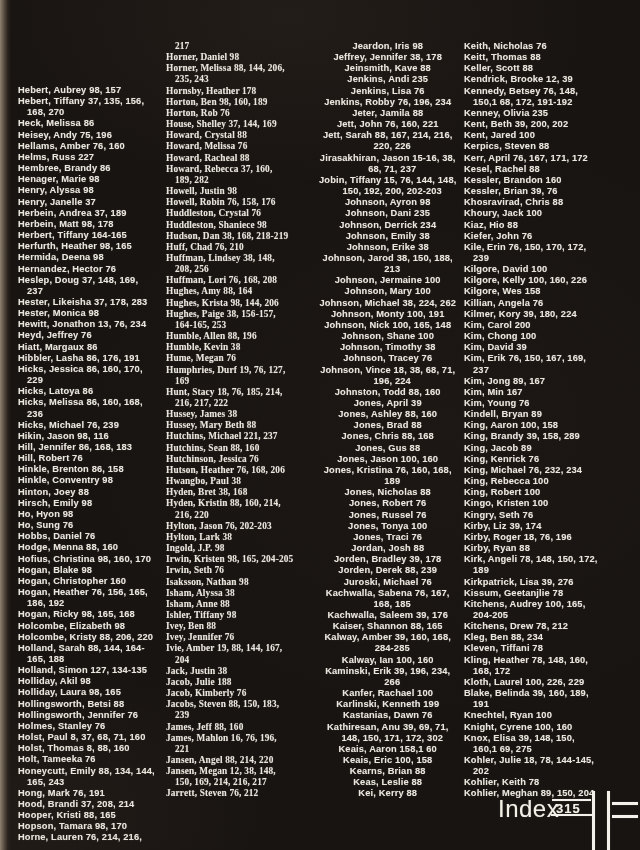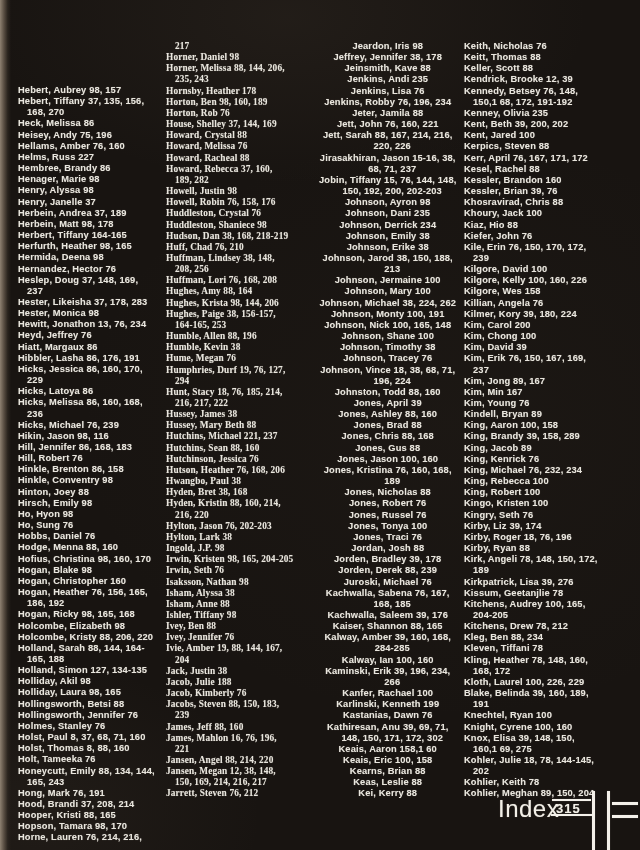--- a/index.html
+++ b/index.html
@@ -151,21 +151,21 @@
     <div class="line cont">208, 256</div>
     <div class="line">Huffman, Lori 76, 168, 208</div>
     <div class="line">Hughes, Amy 88, 164</div>
     <div class="line">Hughes, Krista 98, 144, 206</div>
     <div class="line">Hughes, Paige 38, 156-157,</div>
     <div class="line cont">164-165, 253</div>
     <div class="line">Humble, Allen 88, 196</div>
     <div class="line">Humble, Kevin 38</div>
     <div class="line">Hume, Megan 76</div>
     <div class="line">Humphries, Durf 19, 76, 127,</div>
-    <div class="line cont">294</div>
+    <div class="line cont">169</div>
     <div class="line">Hunt, Stacy 18, 76, 185, 214,</div>
     <div class="line cont">216, 217, 222</div>
     <div class="line">Hussey, James 38</div>
     <div class="line">Hussey, Mary Beth 88</div>
     <div class="line">Hutchins, Michael 221, 237</div>
     <div class="line">Hutchins, Sean 88, 160</div>
     <div class="line">Hutchinson, Jessica 76</div>
     <div class="line">Hutson, Heather 76, 168, 206</div>
     <div class="line">Hwangbo, Paul 38</div>
     <div class="line">Hyden, Bret 38, 168</div>

